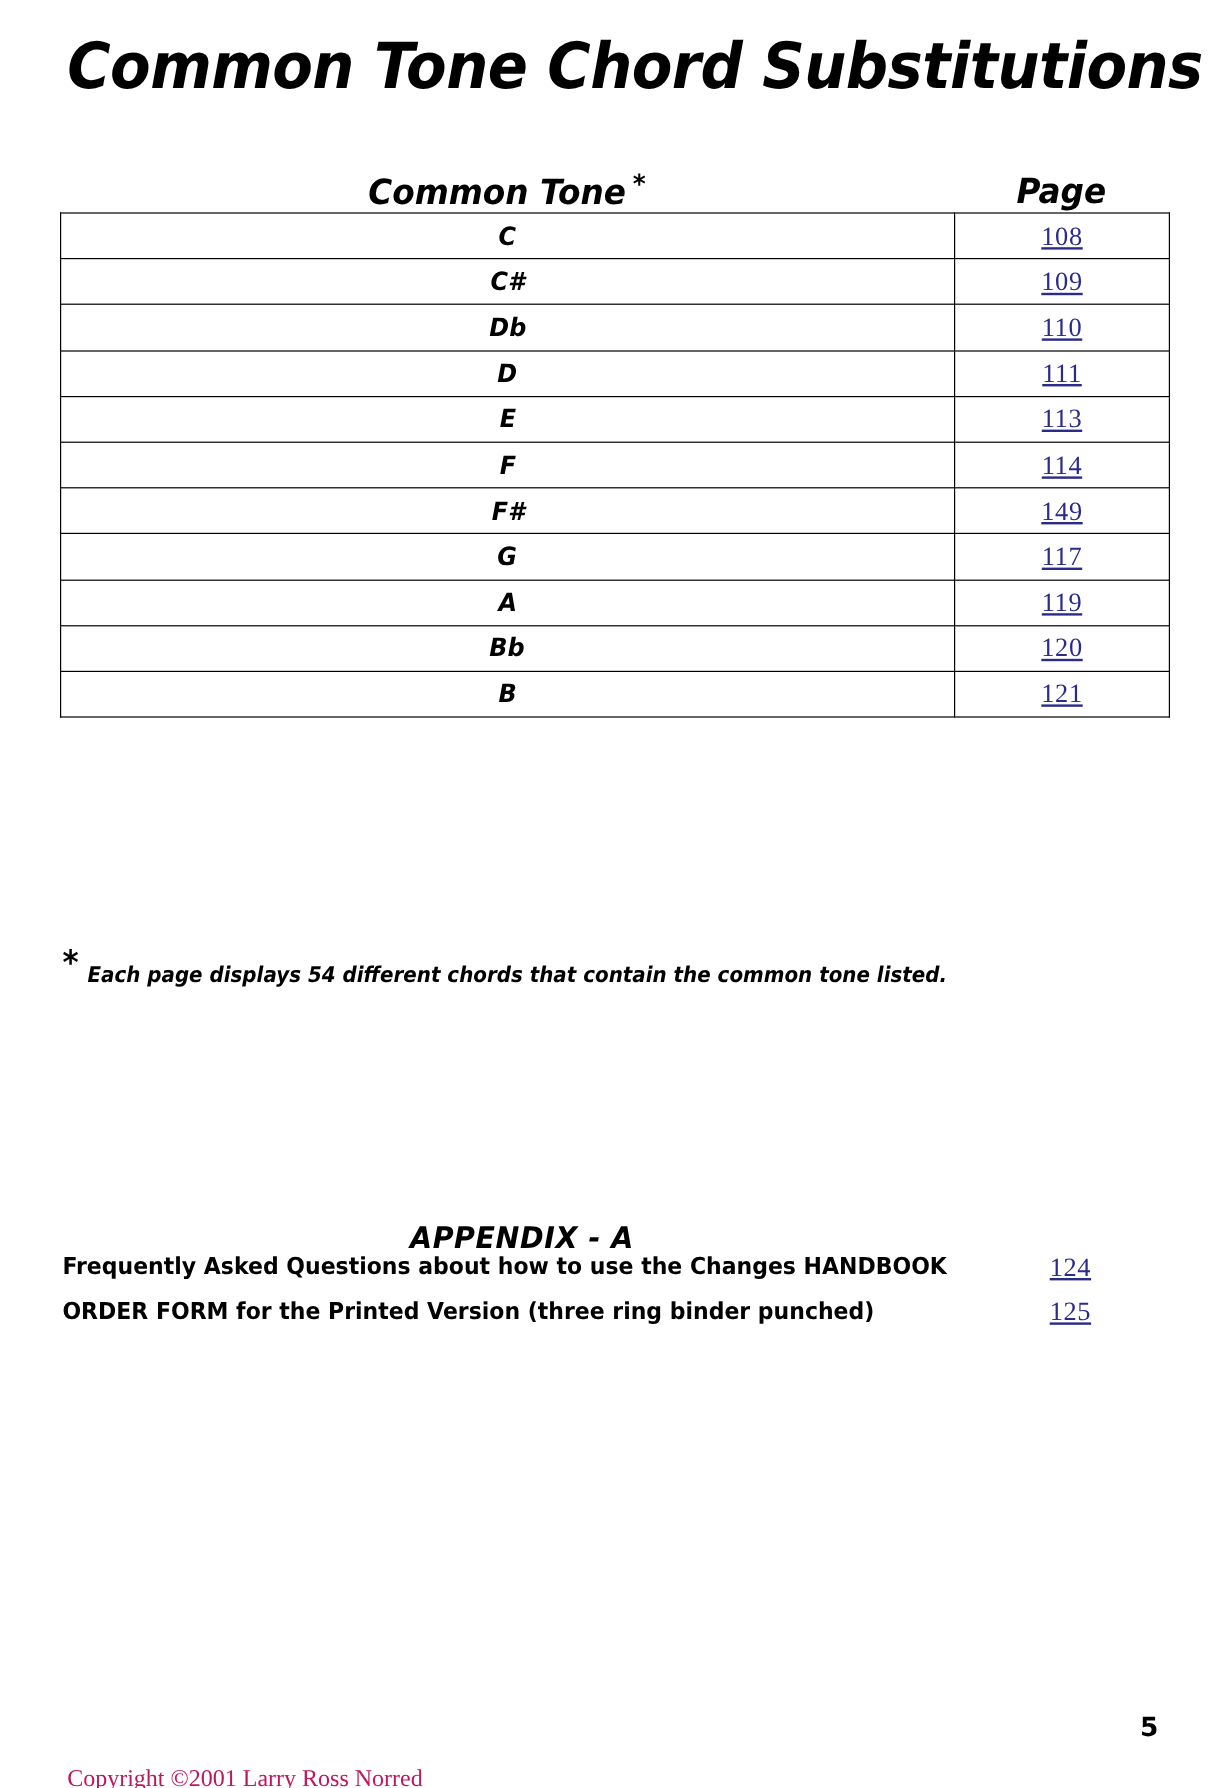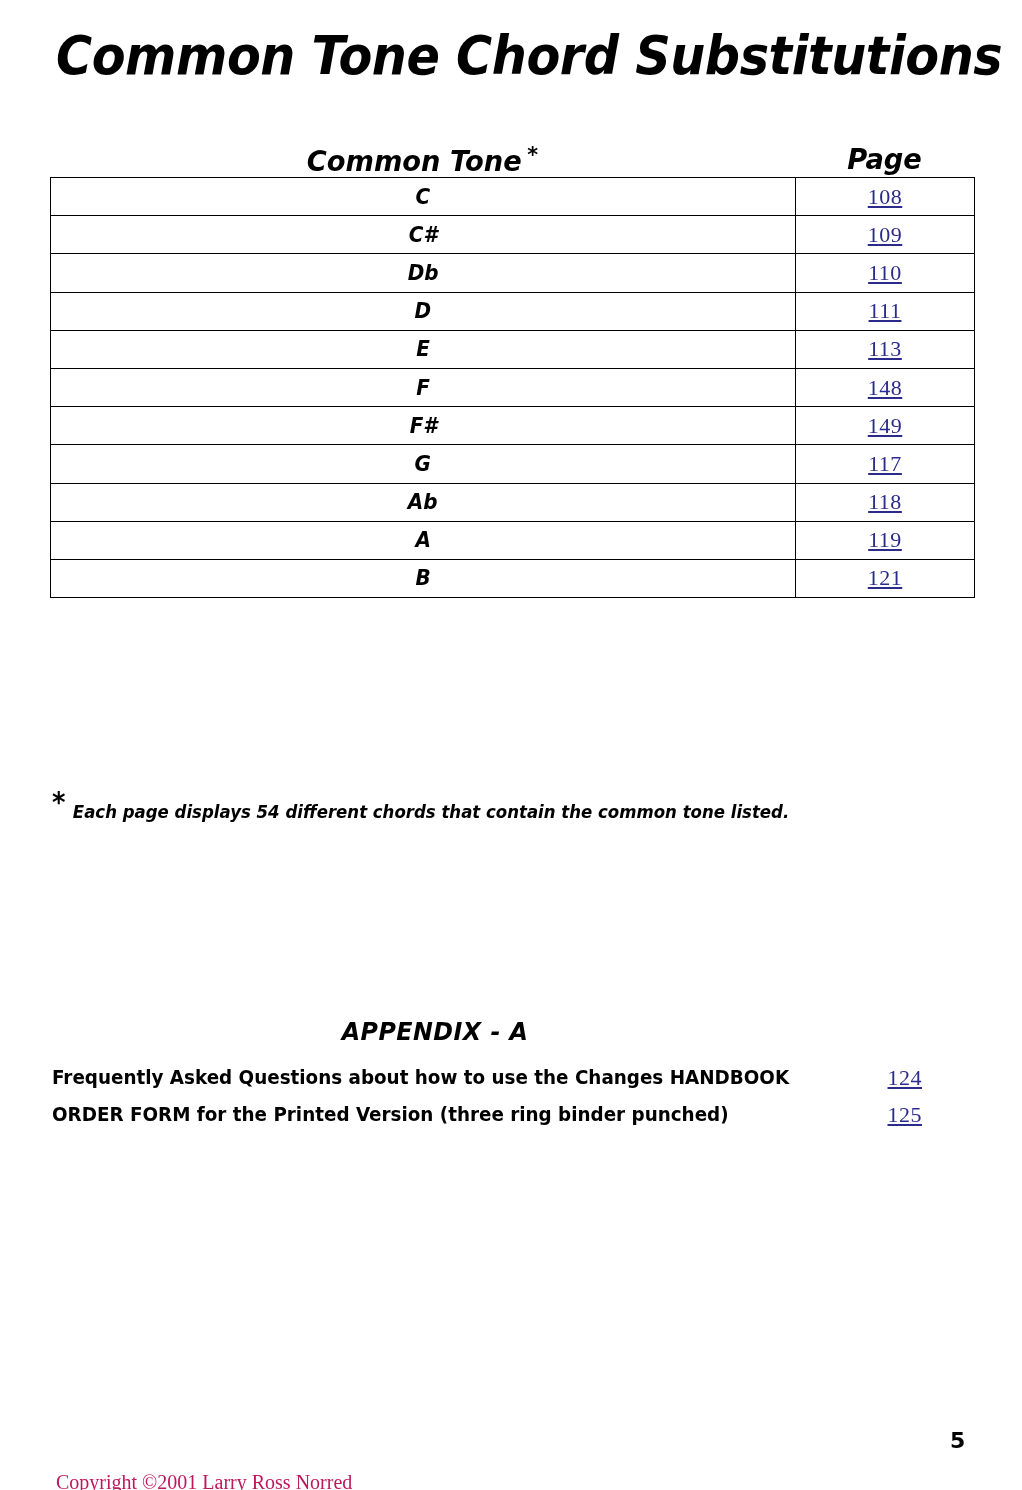--- a/index.html
+++ b/index.html
@@ -136,21 +136,21 @@
     font-family: "DejaVu Sans", sans-serif;
     font-weight: bold;
     font-style: italic;
     font-size: 25px;
     transform: scaleX(0.95);
     letter-spacing: 0.5px;
   }
   .appendix-list {
     position: absolute;
     left: 52px;
-    top: 1059px;
+    top: 1037px;
     width: 870px;
   }
   .appendix-row {
     position: relative;
     height: 37px;
     line-height: 37px;
   }
   .appendix-label {
     font-family: "DejaVu Sans", sans-serif;
     font-weight: bold;
@@ -158,21 +158,21 @@
     transform: scaleX(0.94);
     transform-origin: left center;
     display: inline-block;
     white-space: nowrap;
   }
   .appendix-page {
     position: absolute;
     right: 0px;
     top: 0px;
     width: 60px;
-    text-align: right;
+    text-align: center;
     font-family: "Liberation Serif", serif;
     font-size: 22px;
     color: #2b2b8c;
     text-decoration: underline;
     letter-spacing: 0.5px;
     cursor: pointer;
   }
 
   
   .footer-copyright {
@@ -226,37 +226,37 @@
     <tr>
       <td><span class="tone-cell">D</span></td>
       <td><span class="page-link">111</span></td>
     </tr>
     <tr>
       <td><span class="tone-cell">E</span></td>
       <td><span class="page-link">113</span></td>
     </tr>
     <tr>
       <td><span class="tone-cell">F</span></td>
-      <td><span class="page-link">148</span></td>
+      <td><span class="page-link">114</span></td>
     </tr>
     <tr>
       <td><span class="tone-cell">F#</span></td>
       <td><span class="page-link">149</span></td>
     </tr>
     <tr>
       <td><span class="tone-cell">G</span></td>
       <td><span class="page-link">117</span></td>
     </tr>
     <tr>
-      <td><span class="tone-cell">Ab</span></td>
-      <td><span class="page-link">118</span></td>
-    </tr>
-    <tr>
       <td><span class="tone-cell">A</span></td>
       <td><span class="page-link">119</span></td>
+    </tr>
+    <tr>
+      <td><span class="tone-cell">Bb</span></td>
+      <td><span class="page-link">120</span></td>
     </tr>
     <tr>
       <td><span class="tone-cell">B</span></td>
       <td><span class="page-link">121</span></td>
     </tr>
   </tbody>
 </table>
 
 <div class="footnote">
   <span class="fn-star">*</span><span>Each page displays 54 different chords that contain the common tone listed.</span>

